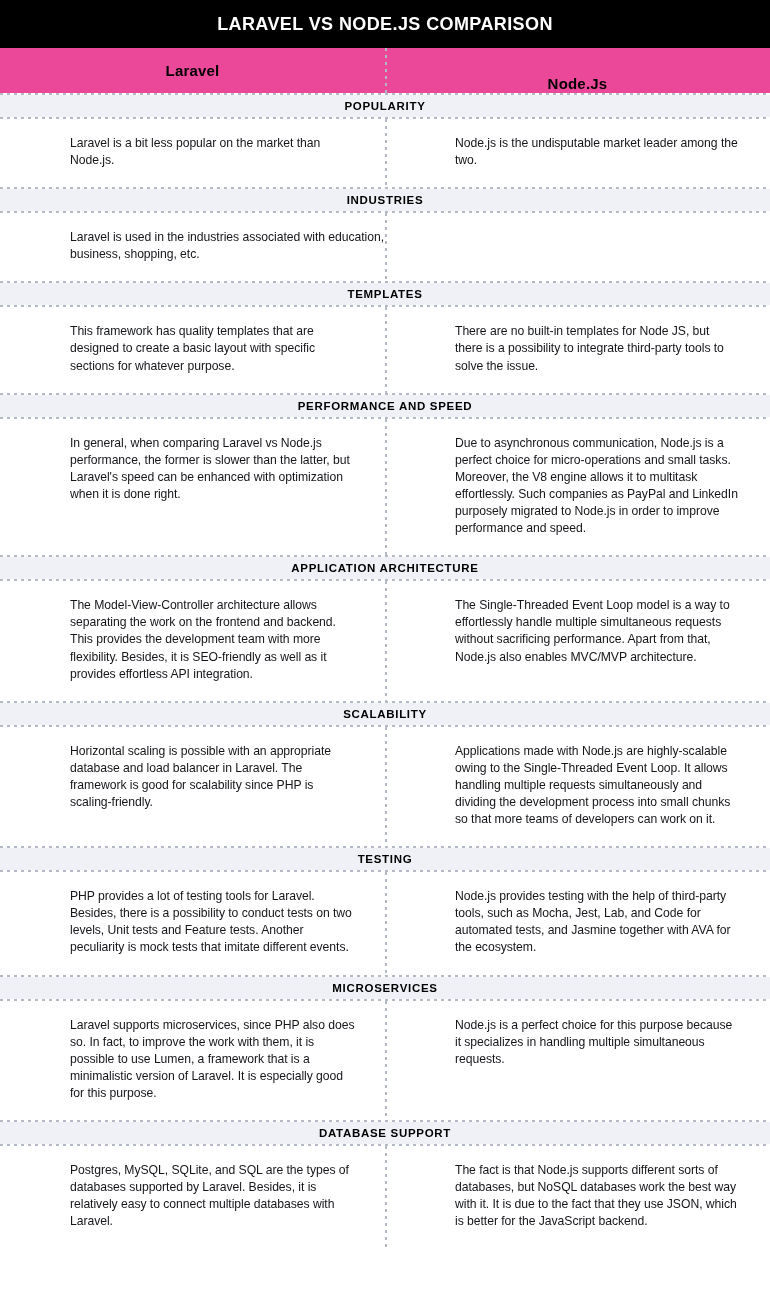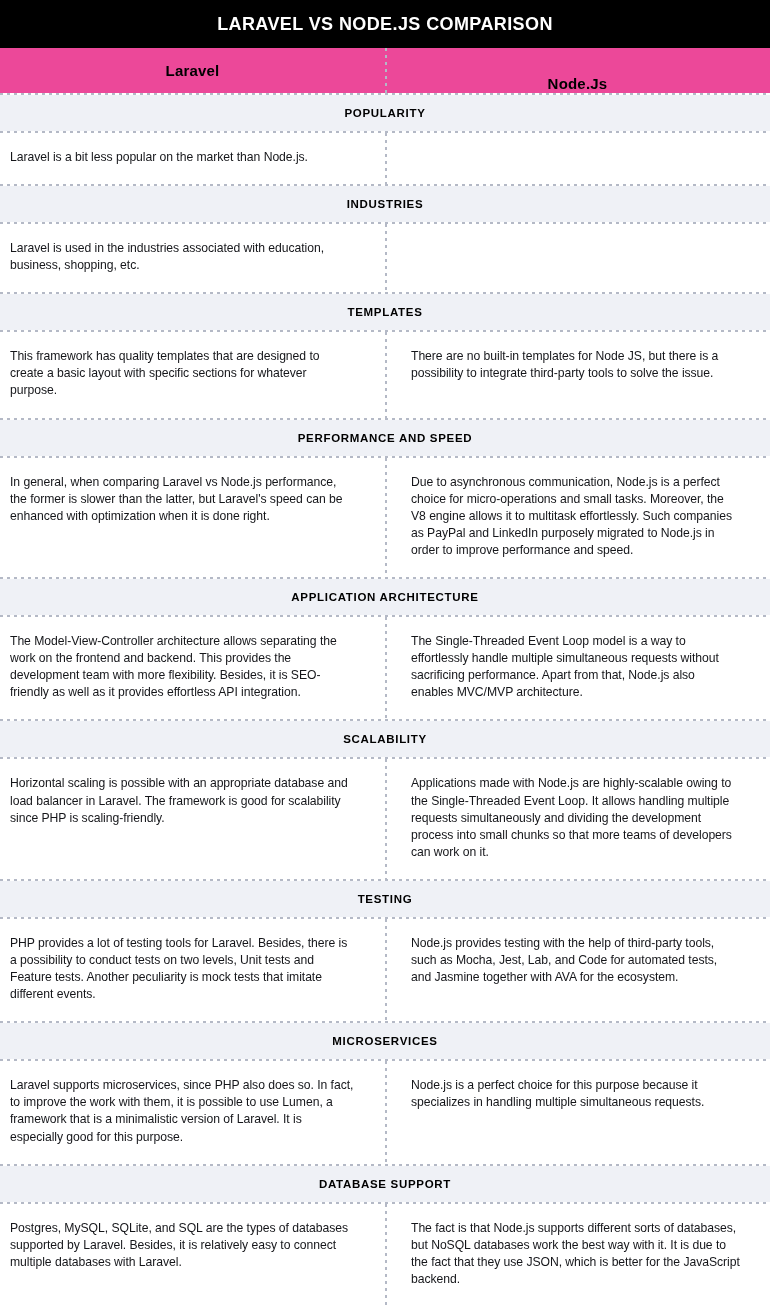--- a/index.html
+++ b/index.html
@@ -76,40 +76,41 @@
         rgba(255,255,255,0) 3px, rgba(255,255,255,0) 7px);
   }
 
   
   .section-band {
     width:770px;
     background:#eff1f6;
     display:flex;
     align-items:center;
     justify-content:center;
-    height:36px;
+    height:22px;
   }
   .section-band .section-label {
     color:#000000;
     font-size:11.5px;
     font-weight:bold;
     letter-spacing:0.7px;
     text-transform:uppercase;
   }
 
   
   .content-row {
     width:770px;
     background:#ffffff;
     display:flex;
     position:relative;
   }
   .content-row .cell {
     width:385px;
-    padding:16px 30px 18px 10px;
+    padding:16px 30px 18px 26px;
+    margin-left:44px;
   }
   .content-row .cell.right { padding-left:26px; padding-right:30px; }
   .content-row .cell p {
     color:#15161a;
     font-size:12.2px;
     line-height:17.1px;
     letter-spacing:-0.05px;
   }
 </style>
 </head>
@@ -134,20 +135,23 @@
   <div id="sections-root">
       <div class="hrule"></div>
       <div class="section-band">
         <span class="section-label">POPULARITY</span>
       </div>
       <div class="hrule"></div>
       <div class="content-row">
         <div class="cell left">
           <p>Laravel is a bit less popular on the market than Node.js.</p>
         </div>
+        <div class="cell right">
+          <p>Node.js is the undisputable market leader among the two.</p>
+        </div>
         <div class="vdiv"></div>
       </div>
       <div class="hrule"></div>
       <div class="section-band">
         <span class="section-label">INDUSTRIES</span>
       </div>
       <div class="hrule"></div>
       <div class="content-row">
         <div class="cell left">
           <p>Laravel is used in the industries associated with education, business, shopping, etc.</p>

